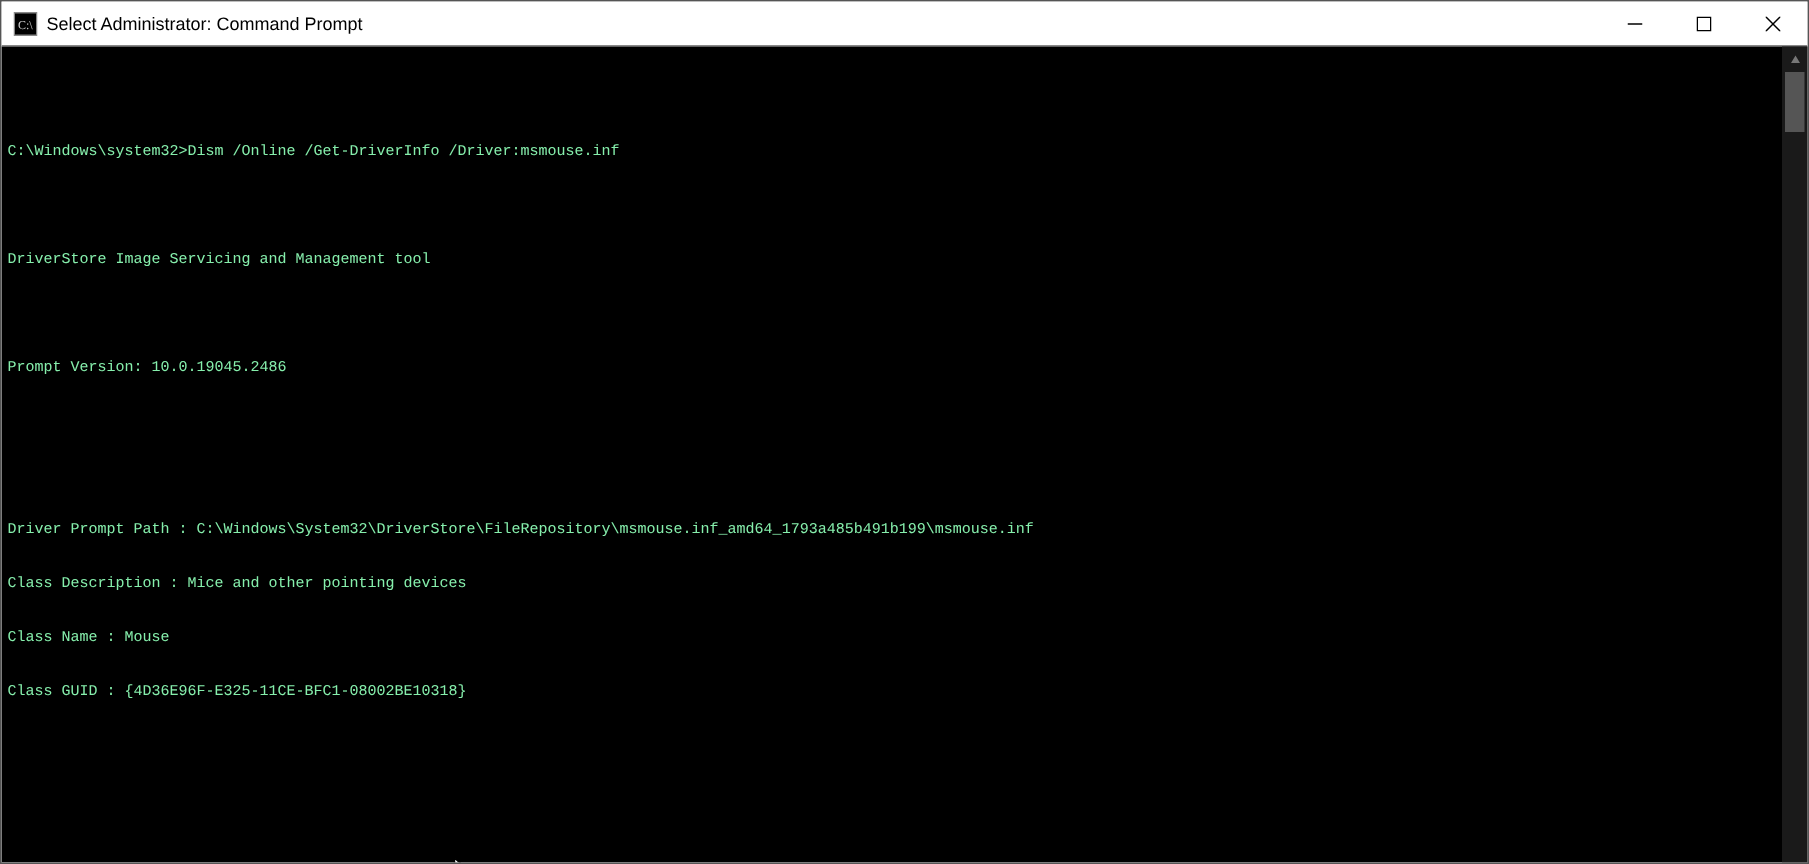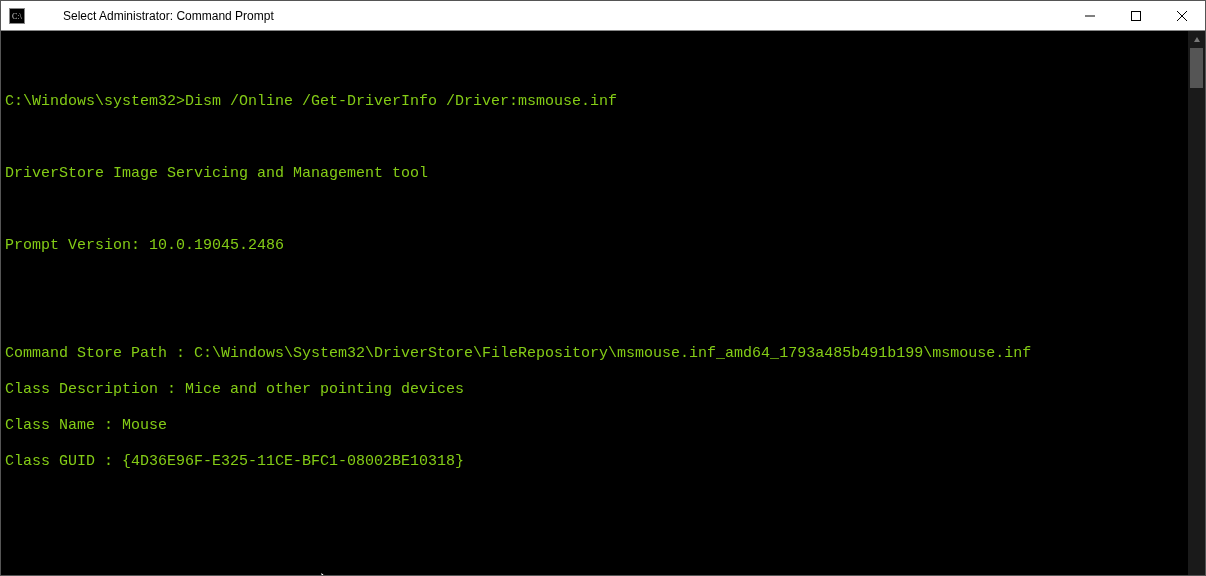--- a/index.html
+++ b/index.html
@@ -14,43 +14,43 @@
       height:30px;
       display:flex; align-items:center;
       background:#fff; color:#000;
       border-bottom:1px solid #888;
     }
     .app-icon {
       width:16px; height:16px;
       margin:0 6px 0 8px;
       display:inline-flex; align-items:center; justify-content:center;
     }
-    .title { font-size:12px; flex:0 0 auto;margin-left:32px; }
+    .title { font-size:12px; flex:0 0 auto; }
     .title-spacer { flex:1; }
     .win-controls { display:flex; height:100%; }
     .win-btn {
       width:46px; height:100%;
       display:flex; align-items:center; justify-content:center;
       font-family:"Segoe UI Symbol",sans-serif;
       font-size:10px; color:#000;
     }
     .win-btn svg { stroke:#000; stroke-width:1; fill:none; }
     .console-wrap {
       display:flex;
       width:100%;
       height:calc(100% - 30px);
       background:#000;
     }
     .console {
       flex:1;
       padding:8px 0 16px 4px;
       font-family:Consolas,"Courier New",monospace;
-      font-size:15px;
+      font-size:10px;
       line-height:18px;
-      color:#84cc16;
+      color:#86efac;
       white-space:pre;
       overflow:hidden;
       position:relative;
     }
     .scrollbar {
       width:17px;
       background:#1a1a1a;
       position:relative;
     }
     .scroll-arrow {
@@ -104,21 +104,21 @@
 <div class="console-wrap">
   <div class="console">
 <div> </div>
 <div><span>C:\Windows\system32&gt;</span><span>Dism /Online /Get-DriverInfo /Driver:msmouse.inf</span></div>
 <div> </div>
 <div>DriverStore Image Servicing and Management tool</div>
 <div> </div>
 <div>Prompt Version: 10.0.19045.2486</div>
 <div> </div>
 <div> </div>
-<div>Command Store Path : C:\Windows\System32\DriverStore\FileRepository\msmouse.inf_amd64_1793a485b491b199\msmouse.inf</div>
+<div>Driver Prompt Path : C:\Windows\System32\DriverStore\FileRepository\msmouse.inf_amd64_1793a485b491b199\msmouse.inf</div>
 <div>Class Description : Mice and other pointing devices</div>
 <div>Class Name : Mouse</div>
 <div>Class GUID : {4D36E96F-E325-11CE-BFC1-08002BE10318}</div>
 
 
 
 
 
 
 

